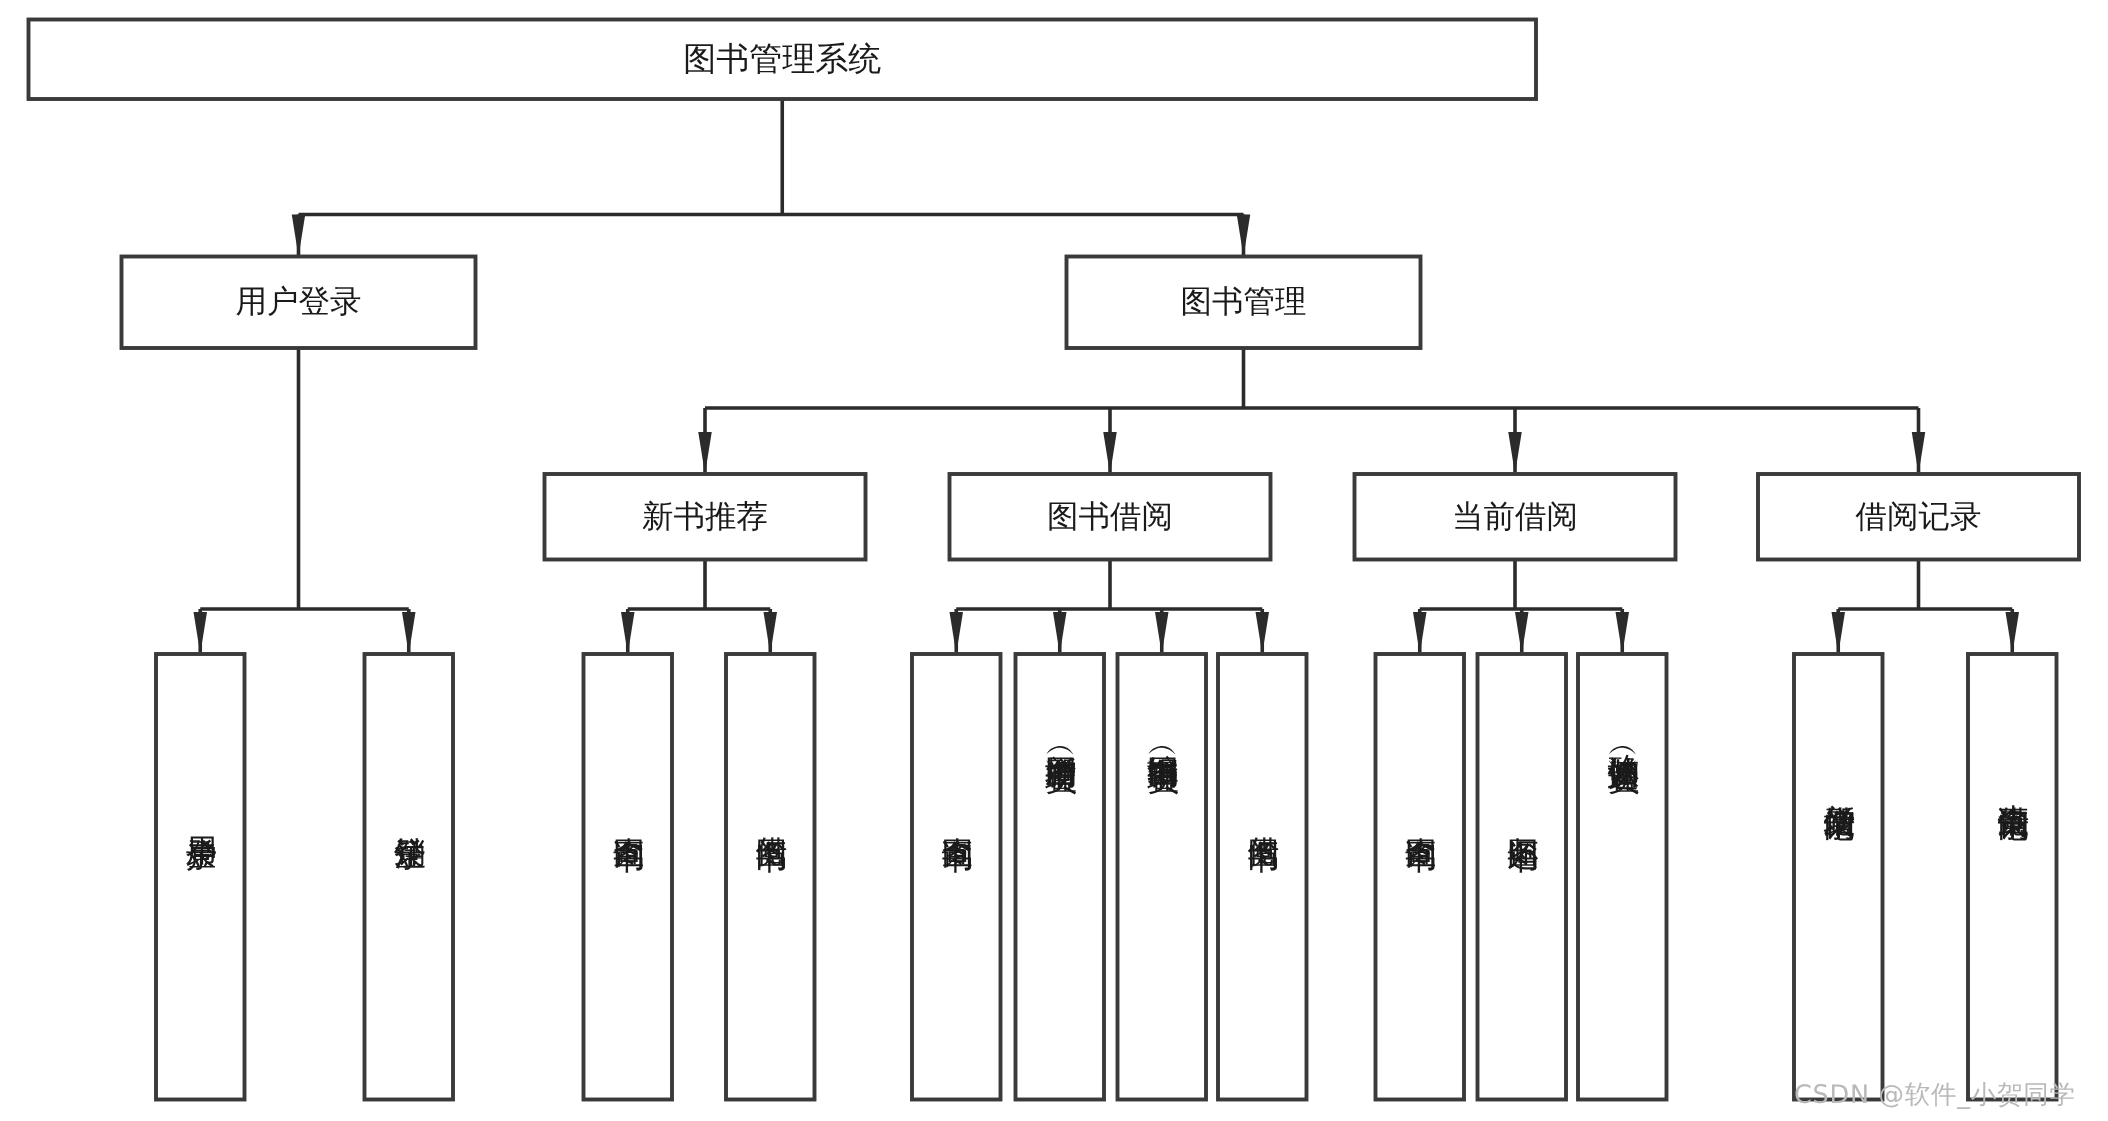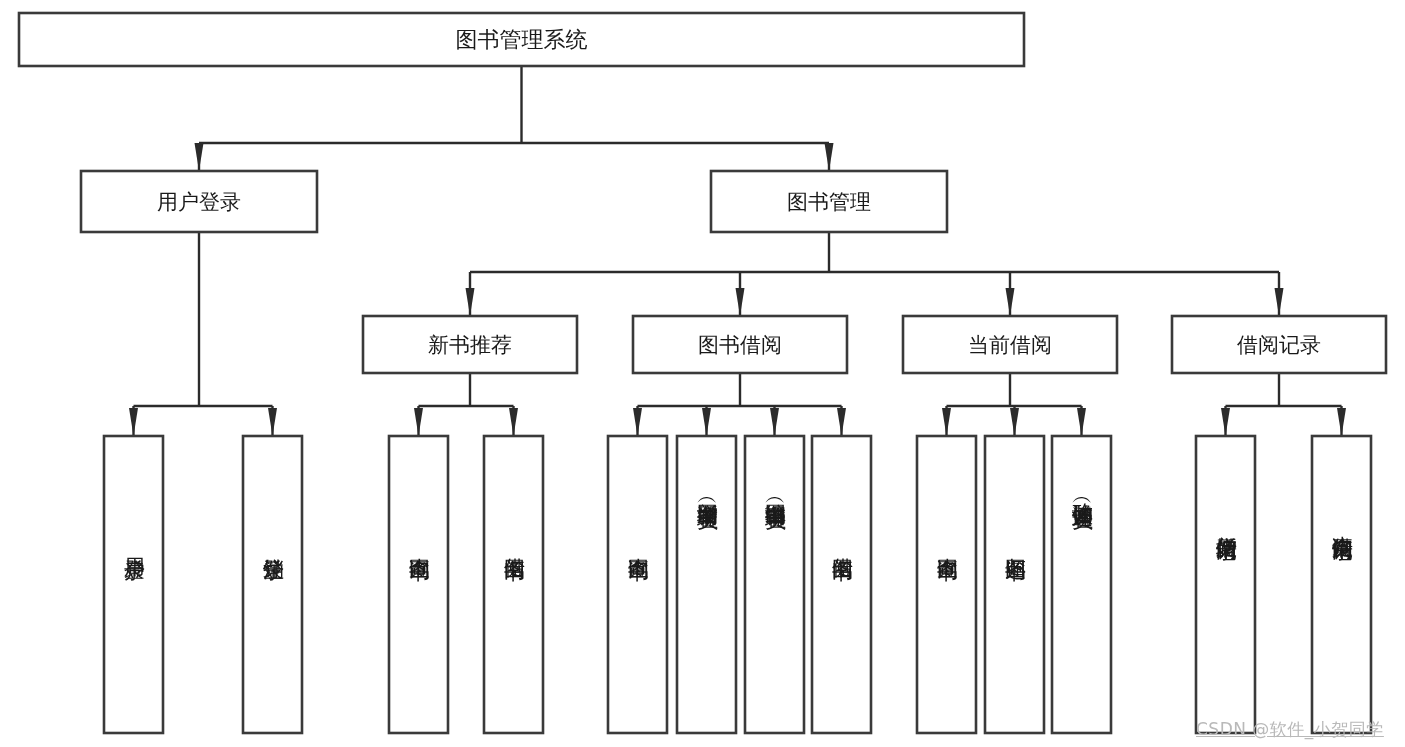--- a/index.html
+++ b/index.html
@@ -83,21 +83,20 @@
     text-align: start;
   }
   .watermark {
     position: absolute;
     font-family: "DejaVu Sans", "Liberation Sans", sans-serif;
     font-size: 17px;
     color: #b9b9b9;
     letter-spacing: 0.5px;
     white-space: nowrap;
     pointer-events: none;
-    text-decoration: underline;
   }
 </style>
 </head>
 <body>
 
 <div id="diagram-root">
 
   <svg id="tree-svg" viewBox="0 0 1405 747" xmlns="http://www.w3.org/2000/svg">
     <g id="edges-layer">
         <line x1="521.5" y1="66" x2="521.5" y2="143" class="connector"></line>

